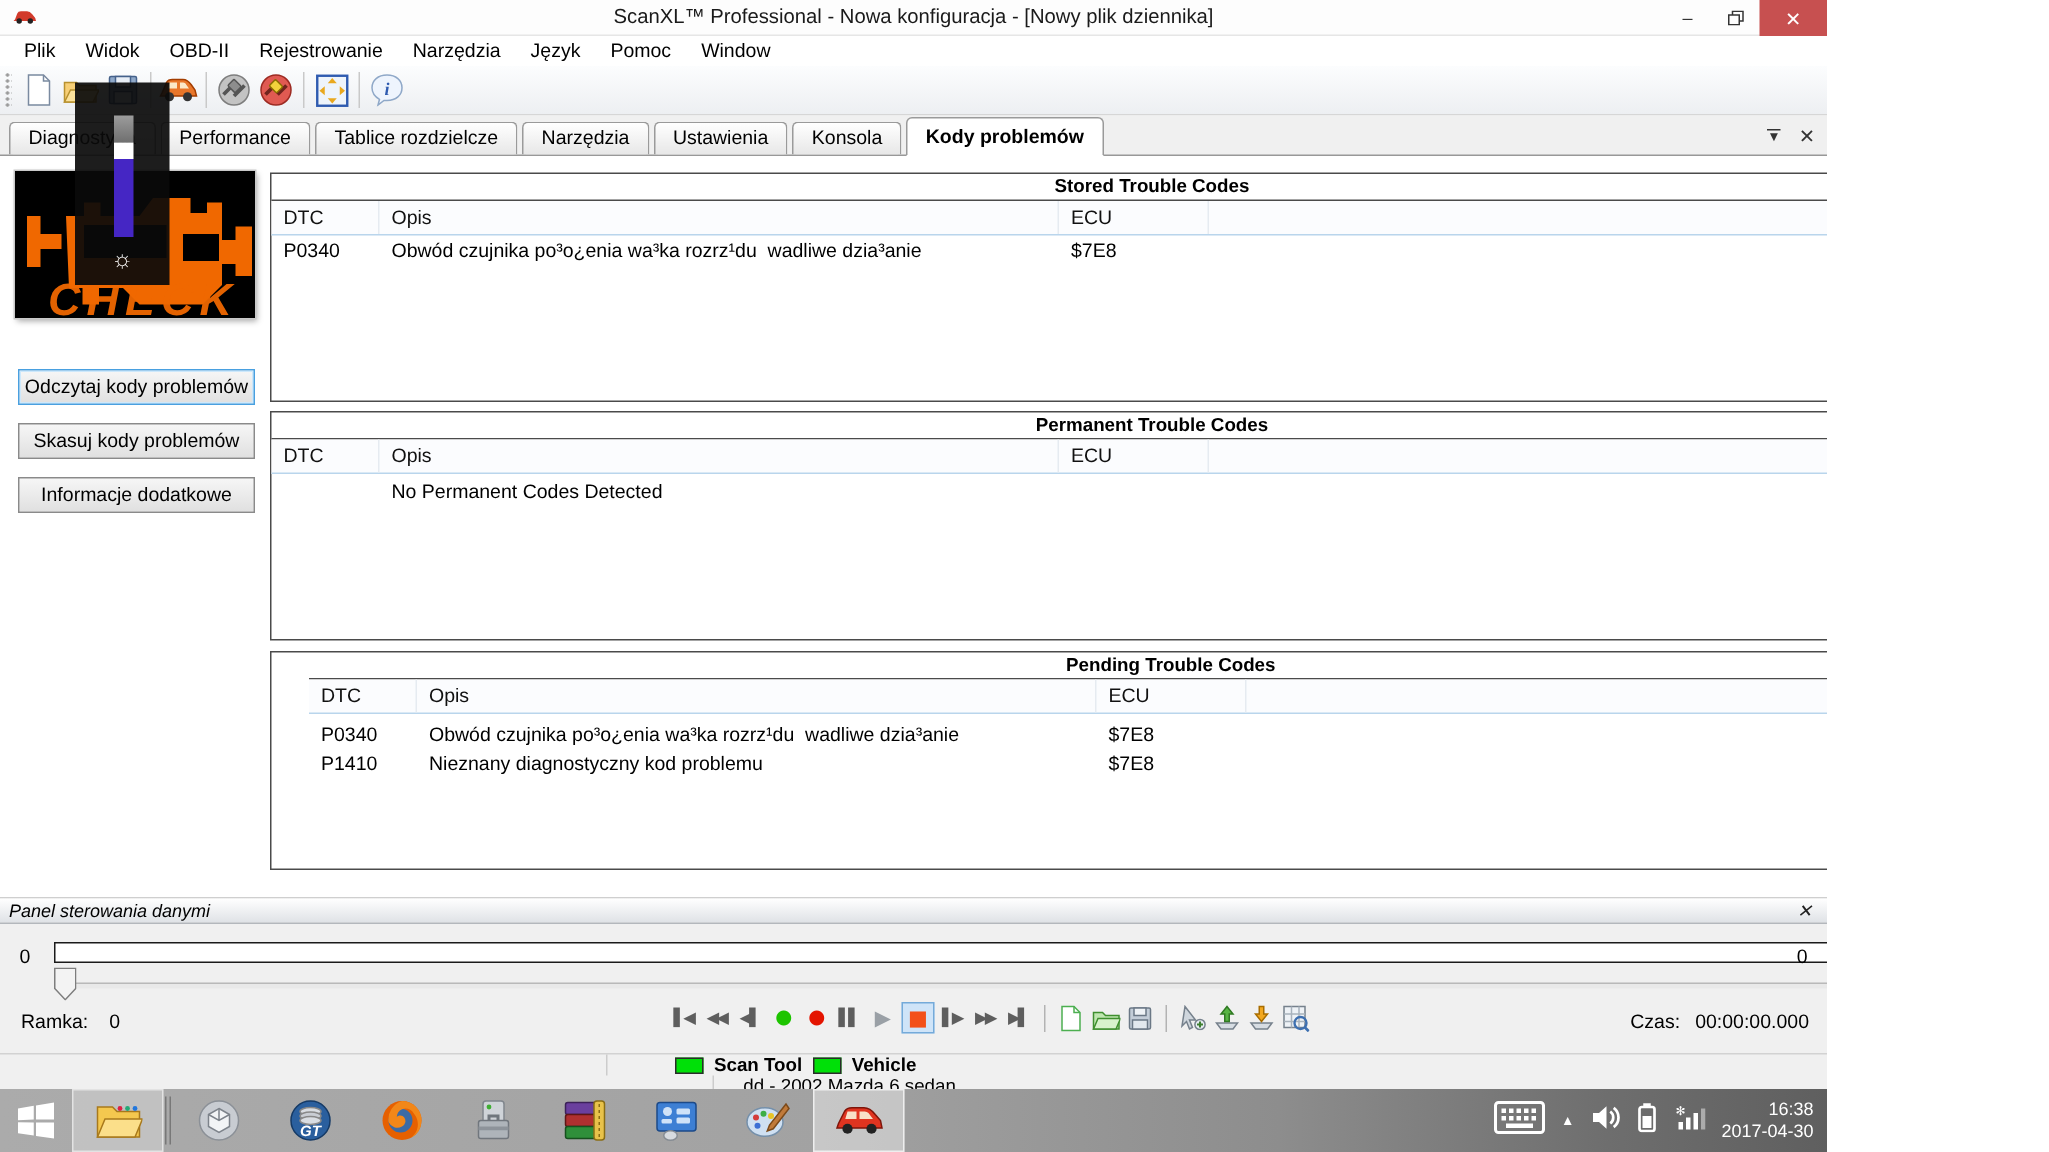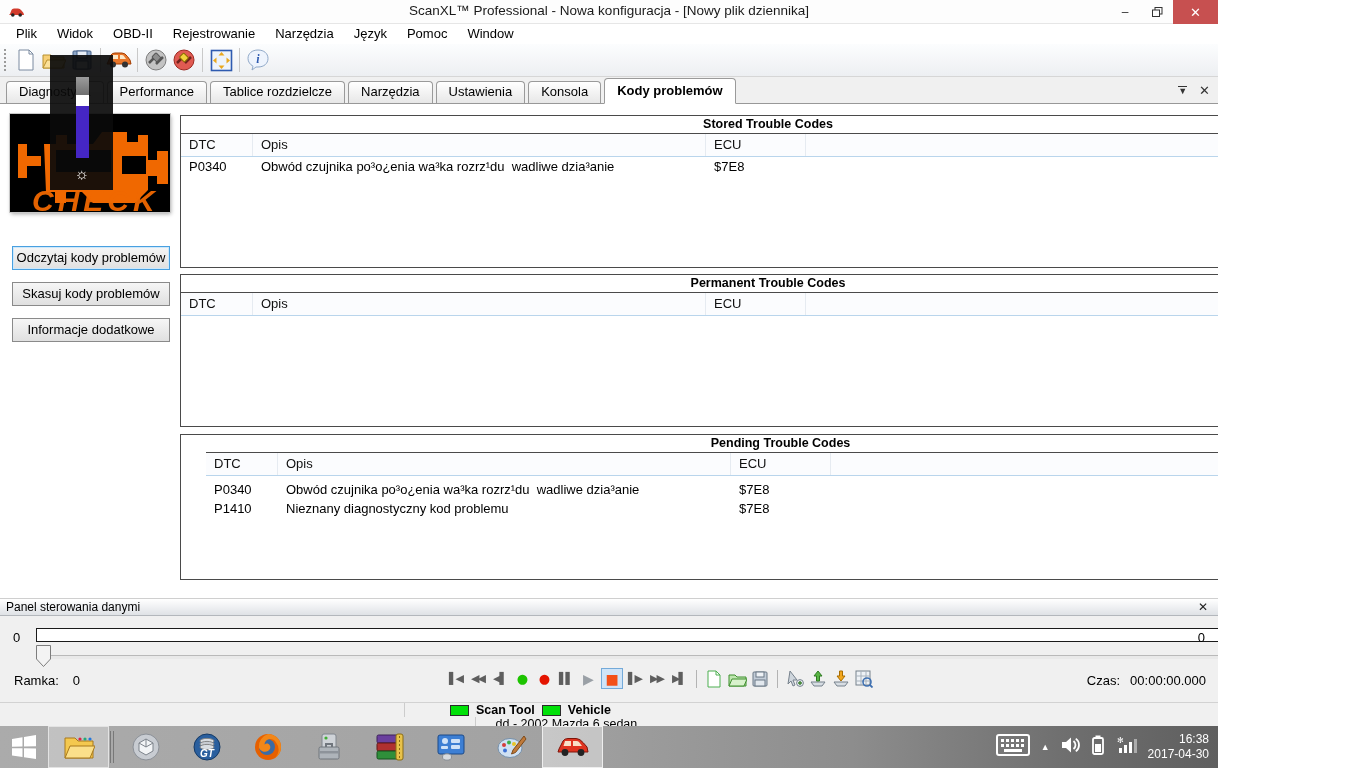--- a/index.html
+++ b/index.html
@@ -59,21 +59,21 @@
   .sec-head > div { padding:3px 0 0 8px; border-right:1px solid #e6ebf1; }
   .col-dtc { width:72px; }  .col-opis { width:453px; }  .col-ecu { width:100px; }  .col-rest { flex:1; border-right:none !important; }
   .trow { display:flex; height:19px; font-size:13px; color:#000; align-items:center; }
   .trow > div { padding-left:8px; }
   .cell-opis { white-space:pre; overflow:hidden; }
   .empty-msg { padding:4px 0 0 80px; font-size:13px; color:#000; }
 
   
   .datapanel { position:absolute; top:598px; left:0; width:100%; height:104px; background:#f0f0f0; border-top:1px solid #cfcfcf; }
   .dp-head { height:17px; background:linear-gradient(#ffffff,#dfe2e6); border-bottom:1px solid #b3b7bc;
-             font-size:12px; color:#000; padding:1px 0 0 6px; position:relative; }
+             font-size:12px; color:#000; padding:1px 0 0 6px; position:relative;font-style:italic; }
   .dp-close { position:absolute; right:10px; top:1px; font-size:12px; color:#222; }
   .dp-zero-left  { position:absolute; left:13px;  top:31px; font-size:13px; }
   .dp-zero-right { position:absolute; right:13px; top:31px; font-size:13px; }
   .dp-bar { position:absolute; left:36px; top:29px; width:1296px; height:14px; background:#fff; border:1px solid #1a1a1a; }
   .dp-groove { position:absolute; left:36px; top:56px; width:1296px; height:4px; background:#e9e9e9; border-top:1px solid #b9b9b9; }
   .dp-thumb { position:absolute; left:36px; top:46px; }
   .dp-frame { position:absolute; left:14px; top:74px; font-size:13px; }
   .dp-frame .val { margin-left:14px; }
   .dp-time { position:absolute; right:12px; top:74px; font-size:13px; }
   .dp-time .val { margin-left:10px; }
@@ -271,20 +271,21 @@
     </div>
 
     <div class="section" style="top:170px; height:153px;" data-name="permanent-trouble-codes-section">
       <div class="sec-title" data-name="section-title">Permanent Trouble Codes</div>
       <div class="sec-head" data-name="table-header">
         <div class="col-dtc" data-name="column-header-dtc">DTC</div>
         <div class="col-opis" data-name="column-header-opis">Opis</div>
         <div class="col-ecu" data-name="column-header-ecu">ECU</div>
         <div class="col-rest" data-name="column-header-blank"></div>
       </div>
+      <div class="empty-msg" data-name="no-permanent-codes-message">No Permanent Codes Detected</div>
     </div>
 
     <div class="section" style="top:330px; height:146px;padding-left:25px;" data-name="pending-trouble-codes-section">
       <div class="sec-title" data-name="section-title">Pending Trouble Codes</div>
       <div class="sec-head" data-name="table-header">
         <div class="col-dtc" data-name="column-header-dtc">DTC</div>
         <div class="col-opis" data-name="column-header-opis">Opis</div>
         <div class="col-ecu" data-name="column-header-ecu">ECU</div>
         <div class="col-rest" data-name="column-header-blank"></div>
       </div>

